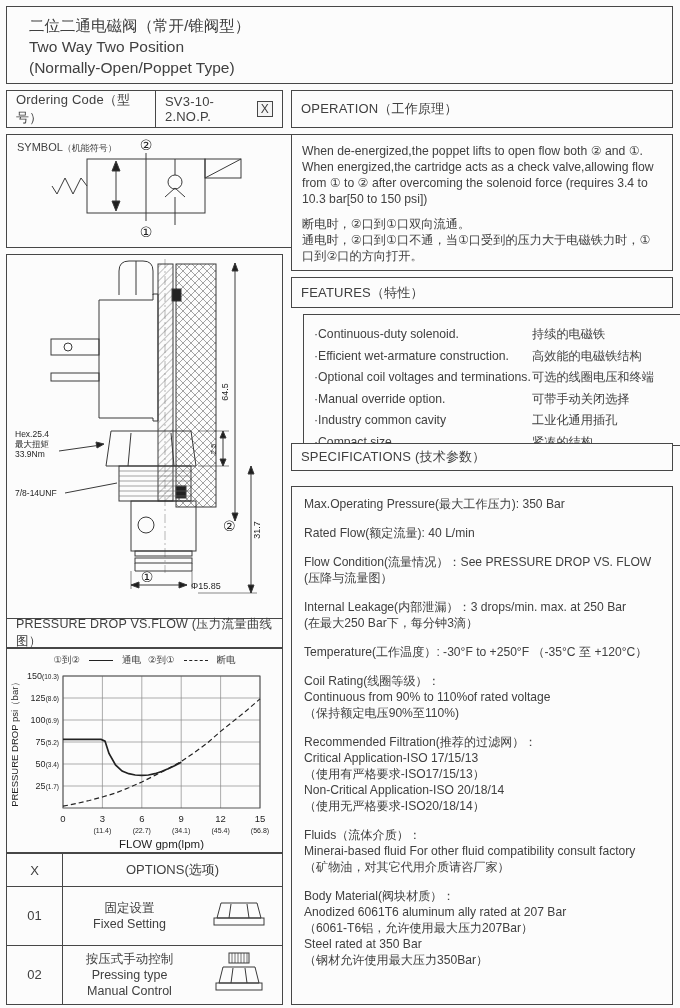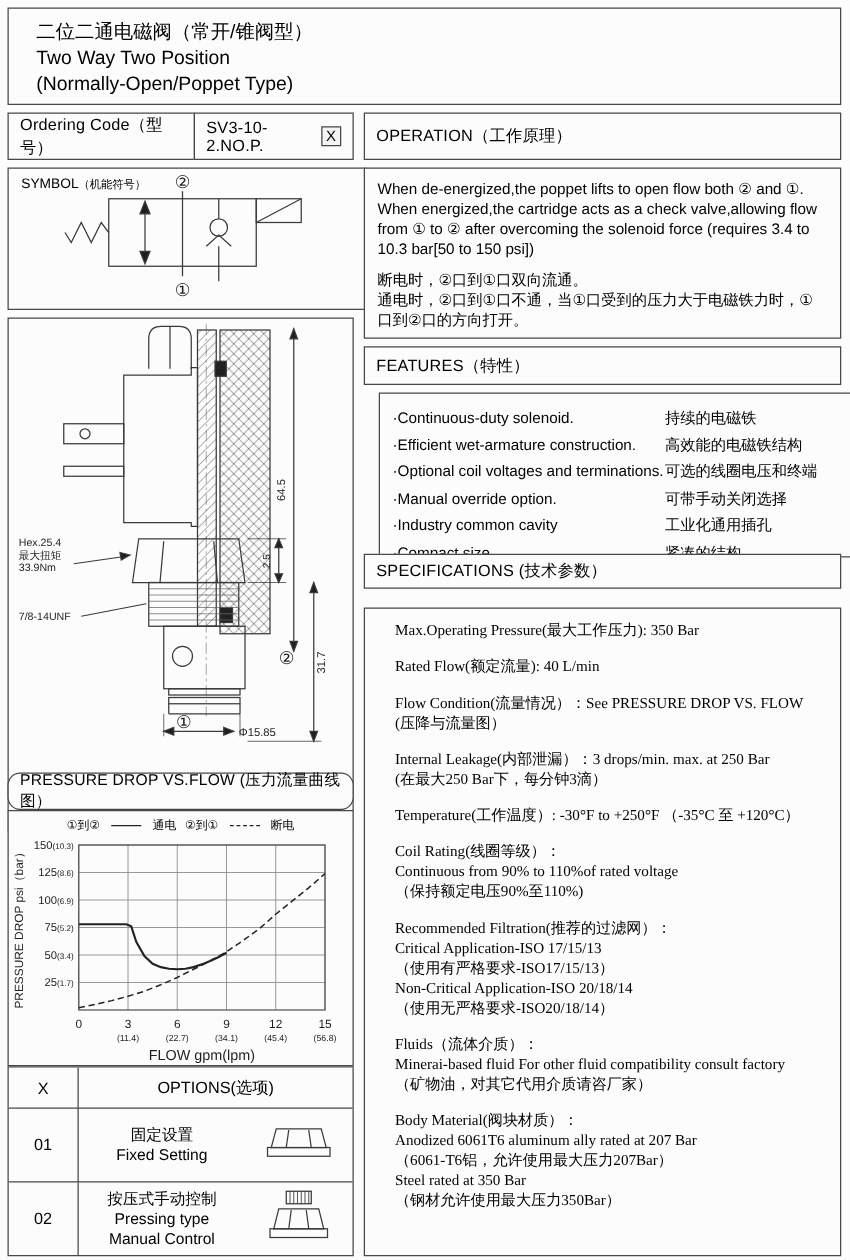--- a/index.html
+++ b/index.html
@@ -1,33 +1,33 @@
 <!DOCTYPE html>
 <html><head>
 <meta charset="utf-8">
 <style>
   html,body{margin:0;padding:0;background:#e8e8e8;}
   .page{position:relative;width:680px;height:1008px;background:#fcfcfc;
-        font-family:"Liberation Sans","DejaVu Sans",sans-serif;color:#000000;overflow:hidden;}
+        font-family:"Liberation Sans","DejaVu Sans",sans-serif;color:#404040;overflow:hidden;}
   .box{position:absolute;border:1px solid #474747;background:#fcfcfc;box-sizing:border-box;}
   .hdr{font-size:13px;display:flex;align-items:center;padding:0 9px;letter-spacing:.2px;}
   
   .title-box{left:6px;top:6px;width:667px;height:78px;padding:8px 0 0 22px;}
   .title-box div{line-height:21px;font-size:15.5px;}
   
   .ord-label{left:6px;top:90px;width:150px;height:38px;}
   .ord-value{left:155px;top:90px;width:128px;height:38px;justify-content:flex-start;}
   .xbox{display:inline-block;border:1px solid #474747;padding:0 3px;margin-left:2px;
         font-size:12px;line-height:14px;background:#f4f4f4;}
   
   .symbol-box{left:6px;top:134px;width:287px;height:114px;}
   .symbol-label{position:absolute;left:10px;top:6px;font-size:11px;}
   .symbol-label .cn{font-size:9px;}
   .drawing-box{left:6px;top:254px;width:277px;height:412px;}
-  .chart-title-box{left:6px;top:618px;width:277px;height:30px;font-size:12.5px;border-radius:10px;}
+  .chart-title-box{left:6px;top:618px;width:277px;height:30px;font-size:12.5px;}
   .chart-box{left:6px;top:648px;width:277px;height:205px;padding-top:3px;}
   .legend{display:flex;justify-content:center;align-items:center;gap:7px;font-size:9.5px;height:16px;}
   .legend .sample{display:inline-block;width:24px;height:0;border-top:1.4px solid #222;margin:0 2px;}
   .legend .sample.dashed{border-top-style:dashed;}
   
   .opt-table{left:6px;top:853px;width:277px;height:152px;display:grid;
              grid-template-columns:56px 1fr;grid-template-rows:33px 1fr 1fr;}
   .opt-cell{border-right:1px solid #474747;border-bottom:1px solid #474747;
             display:flex;align-items:center;justify-content:center;font-size:13px;box-sizing:border-box;}
   .opt-cell:nth-child(2n){border-right:none;}
@@ -36,21 +36,21 @@
   .opt-icon{width:86px;display:flex;justify-content:center;}
   .opt-table .last{border-bottom:none;}
   
   .op-hdr{left:291px;top:90px;width:382px;height:38px;}
   .op-text{left:291px;top:134px;width:382px;height:137px;padding:8px 10px;font-size:12.2px;line-height:16px;}
   .op-cn{margin-top:9px;}
   .feat-hdr{left:291px;top:277px;width:382px;height:31px;}
   .feat-box{left:291px;top:314px;width:382px;height:132px;padding:9px 0 0 10px;margin-left:12px;}
   .feat-row{display:grid;grid-template-columns:1fr 152px;font-size:12.2px;line-height:21.5px;}
   .spec-hdr{left:291px;top:443px;width:382px;height:28px;}
-  .spec-box{left:291px;top:486px;width:382px;height:519px;padding:9px 8px 0 24px;font-size:12.1px;line-height:16px;font-family:Liberation Serif, serif;}
+  .spec-box{left:291px;top:486px;width:382px;height:519px;padding:9px 8px 0 12px;font-size:12.1px;line-height:16px;}
   .spec-item{margin-bottom:13px;}
   svg text{font-family:"Liberation Sans","DejaVu Sans",sans-serif;fill:#1f1f1f;}
   .tech{stroke:#3a3a3a;fill:none;stroke-width:1;}
 </style>
 </head>
 <body>
 
 <div class="page">
 
   <div class="box title-box">

